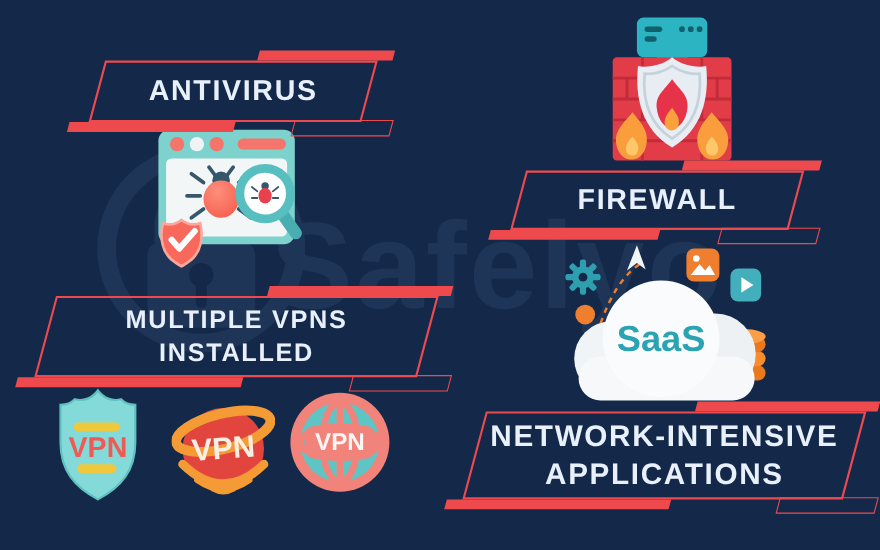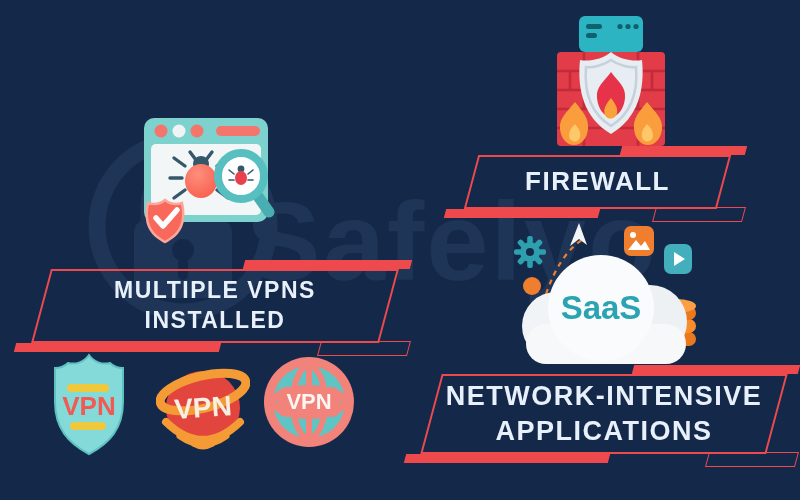--- a/index.html
+++ b/index.html
@@ -228,20 +228,27 @@
     </g>
     <g>
       <circle cx="58" cy="106" r="34" fill="#f1f4f6"></circle>
       <circle cx="152" cy="102" r="37" fill="#eef1f4"></circle>
       <rect x="28" y="104" width="160" height="40" rx="20" fill="#f6f8f9"></rect>
       <circle cx="103" cy="88" r="53" fill="#fafbfc"></circle>
     </g>
     <text x="103" y="99" text-anchor="middle" font-family="Liberation Sans, sans-serif" font-size="33" font-weight="bold" fill="#2aa3b3">SaaS</text>
   </svg>
 
+  <div class="banner" id="banner-antivirus">
+    <div class="b-top"></div>
+    <div class="b-box"></div>
+    <div class="b-step"></div>
+    <div class="b-bot"></div>
+    <div class="b-label">ANTIVIRUS</div>
+  </div>
 
   <div class="banner" id="banner-firewall">
     <div class="b-top"></div>
     <div class="b-box"></div>
     <div class="b-step"></div>
     <div class="b-bot"></div>
     <div class="b-label">FIREWALL</div>
   </div>
 
   <div class="banner" id="banner-vpns">

